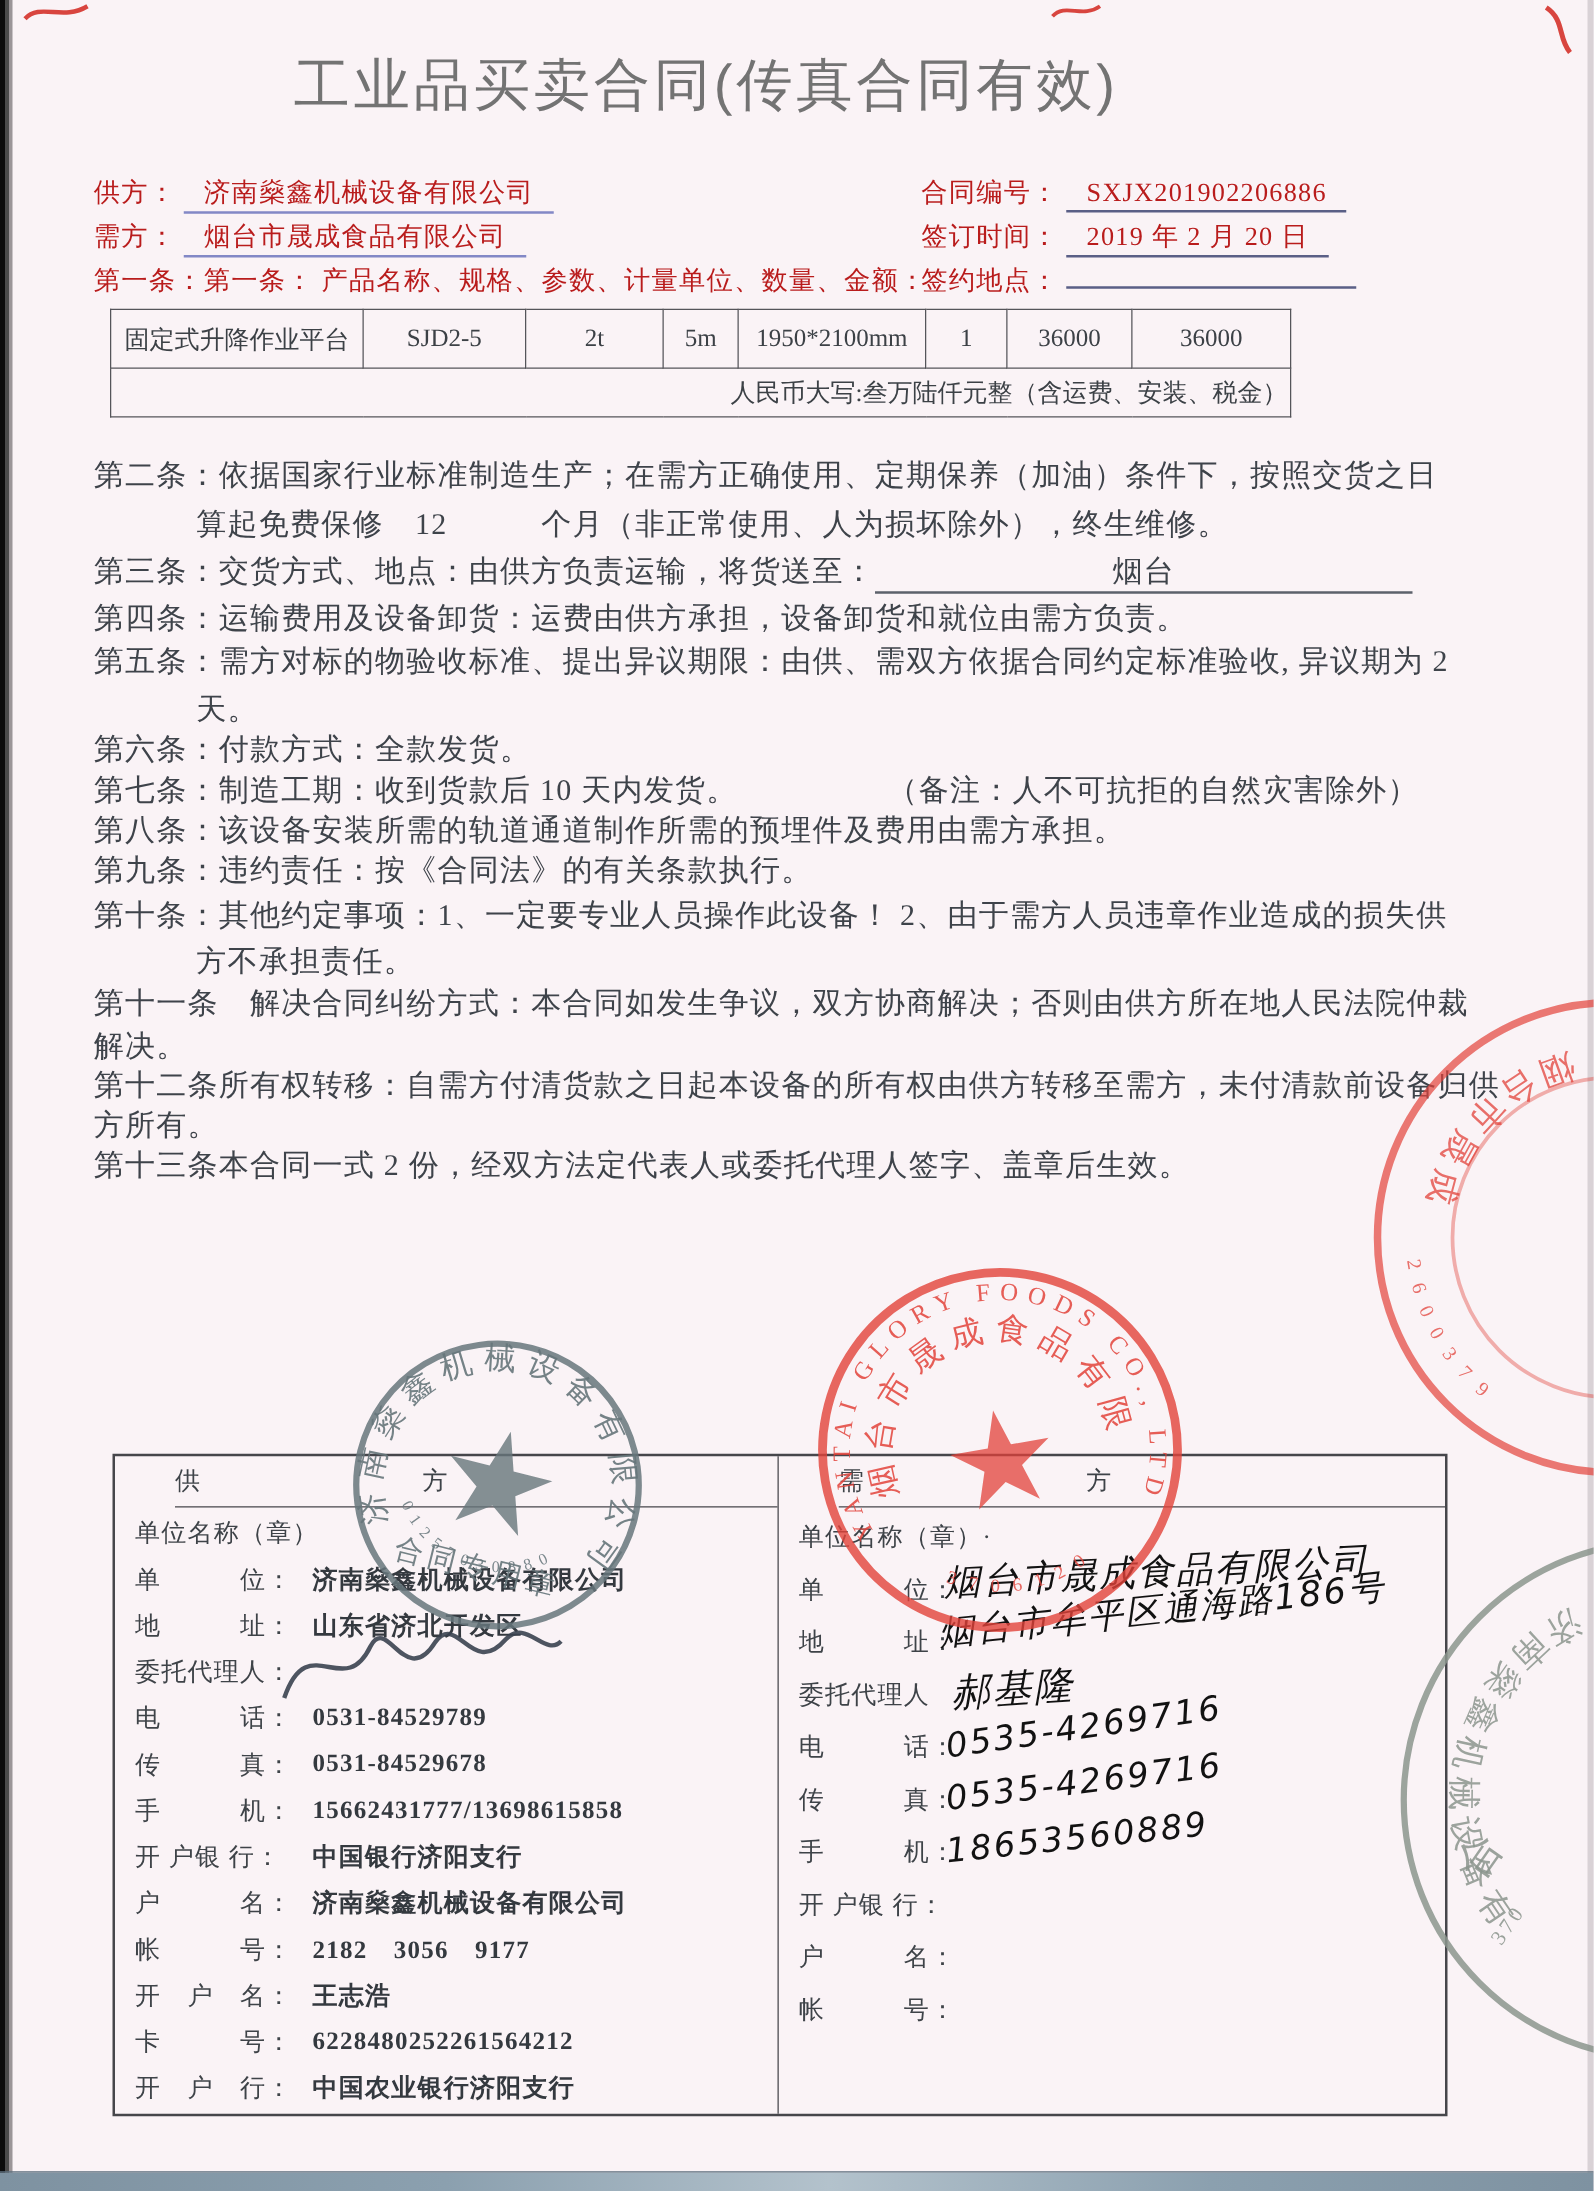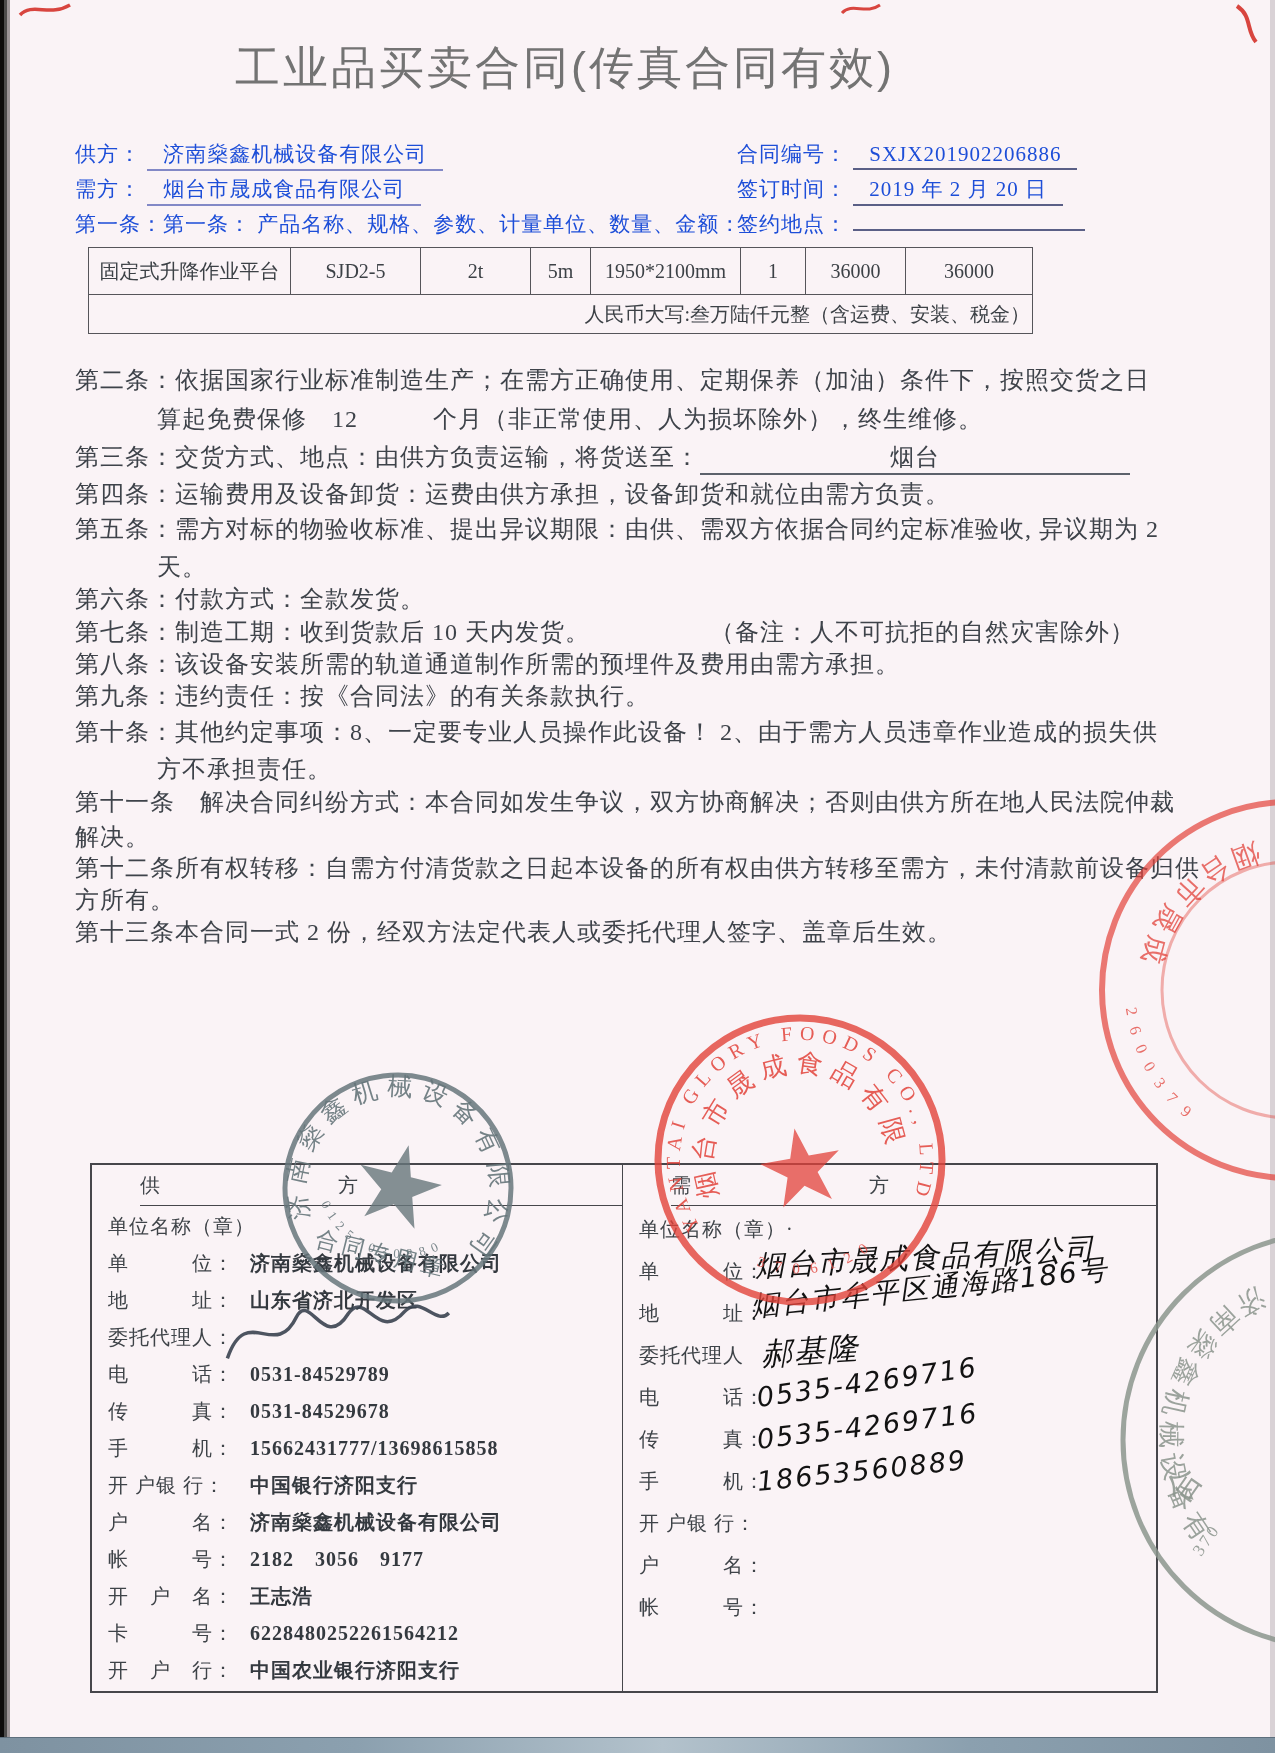--- a/index.html
+++ b/index.html
@@ -18,21 +18,21 @@
   .redmark { position:absolute; pointer-events:none; }
 
   
   .title {
     position:absolute; left:130px; top:38px; width:870px; text-align:center;
     font-family:"Liberation Sans", sans-serif; font-weight:normal;
     font-size:45px; letter-spacing:3px; color:#737373;
   }
 
   
-  .meta { position:absolute; font-size:21px; letter-spacing:1px; color:#1d4ed8; white-space:nowrap; }
+  .meta { position:absolute; font-size:21px; letter-spacing:1px; color:#b91c1c; white-space:nowrap; }
   .u    { display:inline-block; border-bottom:2px solid #8288c6; padding:0 16px 1px 16px; text-align:center; }
   .u.dark { border-bottom-color:#5a5f86; }
   .u.empty { min-width:200px; }
 
   
   table.product { position:absolute; left:88px; top:247px; width:944px;
     border-collapse:collapse; table-layout:fixed; font-size:20px; color:#3c4146; }
   table.product th, table.product td {
     border:1.5px solid #55555a; text-align:center; font-weight:normal;
     height:46px; padding:0 2px; overflow:hidden; }
@@ -183,21 +183,21 @@
   <div class="clause" style="top:648px">
     <span class="lbl">第八条：</span>
     <span>该设备安装所需的轨道通道制作所需的预埋件及费用由需方承担。</span>
   </div>
   <div class="clause" style="top:680px">
     <span class="lbl">第九条：</span>
     <span>违约责任：按《合同法》的有关条款执行。</span>
   </div>
   <div class="clause" style="top:716px">
     <span class="lbl">第十条：</span>
-    <span>其他约定事项：8、一定要专业人员操作此设备！ 2、由于需方人员违章作业造成的损失供</span>
+    <span>其他约定事项：1、一定要专业人员操作此设备！ 2、由于需方人员违章作业造成的损失供</span>
   </div>
   <div class="clause cont" style="top:753px">
     <span>方不承担责任。</span>
   </div>
   <div class="clause flat" style="top:786px">
     <span>第十一条　解决合同纠纷方式：本合同如发生争议，双方协商解决；否则由供方所在地人民法院仲裁</span>
   </div>
   <div class="clause flat" style="top:821px">
     <span>解决。</span>
   </div>

